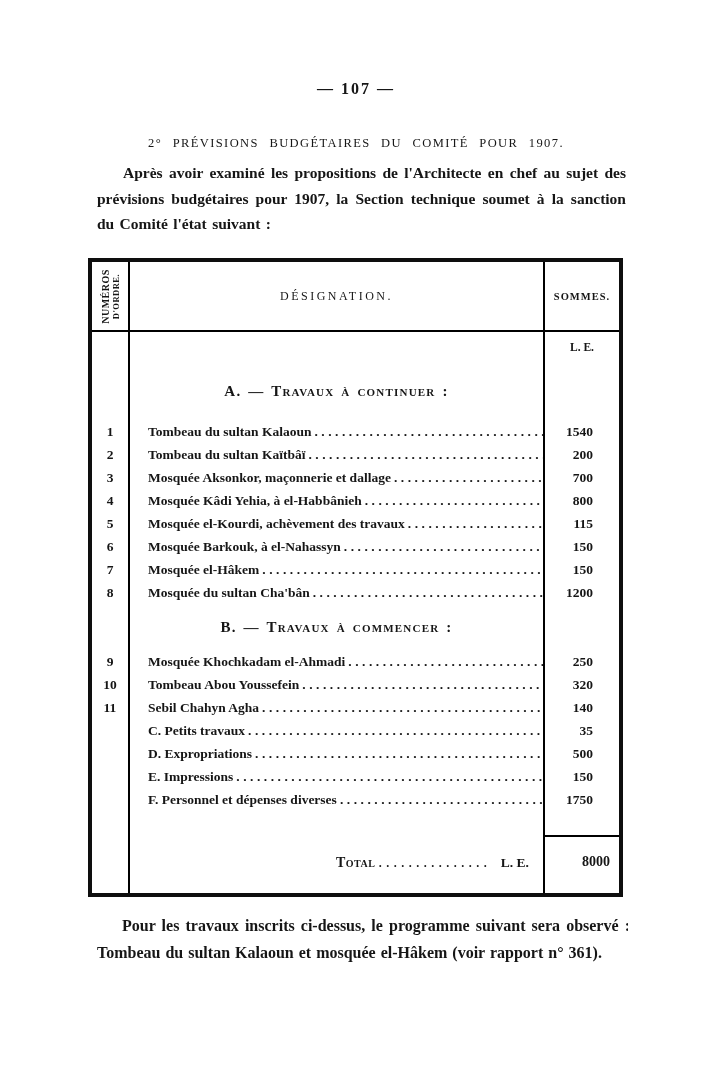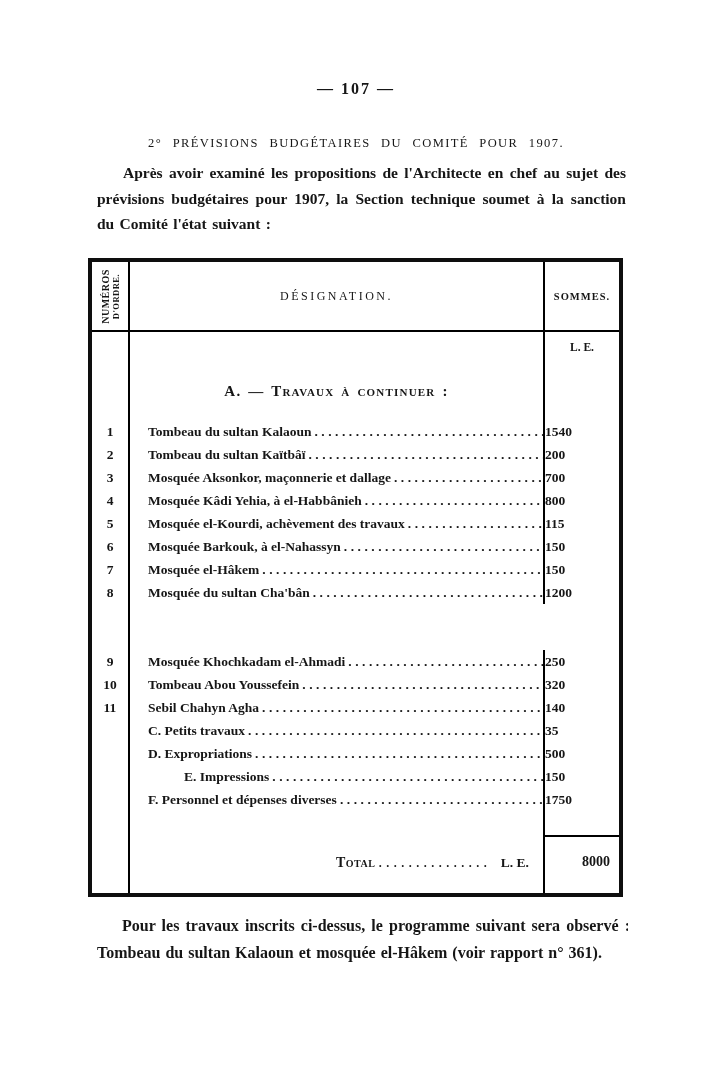--- a/index.html
+++ b/index.html
@@ -61,21 +61,21 @@
   .item .c1 {
     display: flex; align-items: center; justify-content: center;
     font-weight: bold; font-size: 13.5px;
   }
   .item .c2 {
     line-height: 23px; white-space: nowrap; overflow: hidden;
     padding: 0 8px 0 18px; font-weight: bold; font-size: 13.5px;
   }
   .leader { letter-spacing: 3.5px; padding-left: 3px; }
   .item .c3, .total-value {
-    line-height: 23px; text-align: left; padding-right: 26px;
+    line-height: 23px; text-align: right; padding-right: 26px;
     font-weight: bold; font-size: 13.5px;
   }
 
   
   .trow.sumline { height: 26px; }
   .sumline .c3 { border-bottom: 2px solid #000; }
 
   
   .trow.total { height: 50px; }
   .total .c2 { text-align: right; line-height: 50px; padding-right: 14px; white-space: nowrap; overflow: hidden; }
@@ -152,20 +152,23 @@
         </div><div class="trow item">
           <div class="c1">7</div>
           <div class="c2"><div class="lbl" style="display: inline;">Mosquée el-Hâkem</div><div class="leader" style="display: inline;">..........................................................................................</div></div>
           <div class="c3">150</div>
         </div><div class="trow item">
           <div class="c1">8</div>
           <div class="c2"><div class="lbl" style="display: inline;">Mosquée du sultan Cha'bân</div><div class="leader" style="display: inline;">..........................................................................................</div></div>
           <div class="c3">1200</div>
         </div><div class="trow section section-b">
           <div class="c1"></div>
+          <div class="c2">
+            <div class="section-label">B. — Travaux à commencer :</div>
+          </div>
           <div class="c3"></div>
         </div><div class="trow item">
           <div class="c1">9</div>
           <div class="c2"><div class="lbl" style="display: inline;">Mosquée Khochkadam el-Ahmadi</div><div class="leader" style="display: inline;">..........................................................................................</div></div>
           <div class="c3">250</div>
         </div><div class="trow item">
           <div class="c1">10</div>
           <div class="c2"><div class="lbl" style="display: inline;">Tombeau Abou Youssefein</div><div class="leader" style="display: inline;">..........................................................................................</div></div>
           <div class="c3">320</div>
         </div><div class="trow item">
@@ -175,21 +178,21 @@
         </div><div class="trow item">
           <div class="c1"></div>
           <div class="c2"><div class="lbl" style="display: inline;">C. Petits travaux</div><div class="leader" style="display: inline;">..........................................................................................</div></div>
           <div class="c3">35</div>
         </div><div class="trow item">
           <div class="c1"></div>
           <div class="c2"><div class="lbl" style="display: inline;">D. Expropriations</div><div class="leader" style="display: inline;">..........................................................................................</div></div>
           <div class="c3">500</div>
         </div><div class="trow item">
           <div class="c1"></div>
-          <div class="c2"><div class="lbl" style="display: inline; margin-left: 36px;">E. Impressions</div><div class="leader" style="display: inline;">..........................................................................................</div></div>
+          <div class="c2"><div class="lbl" style="display: inline;">E. Impressions</div><div class="leader" style="display: inline;">..........................................................................................</div></div>
           <div class="c3">150</div>
         </div><div class="trow item">
           <div class="c1"></div>
           <div class="c2"><div class="lbl" style="display: inline;">F. Personnel et dépenses diverses</div><div class="leader" style="display: inline;">..........................................................................................</div></div>
           <div class="c3">1750</div>
         </div><div class="trow sumline">
           <div class="c1"></div>
           <div class="c2"></div>
           <div class="c3"></div>
         </div><div class="trow total">

